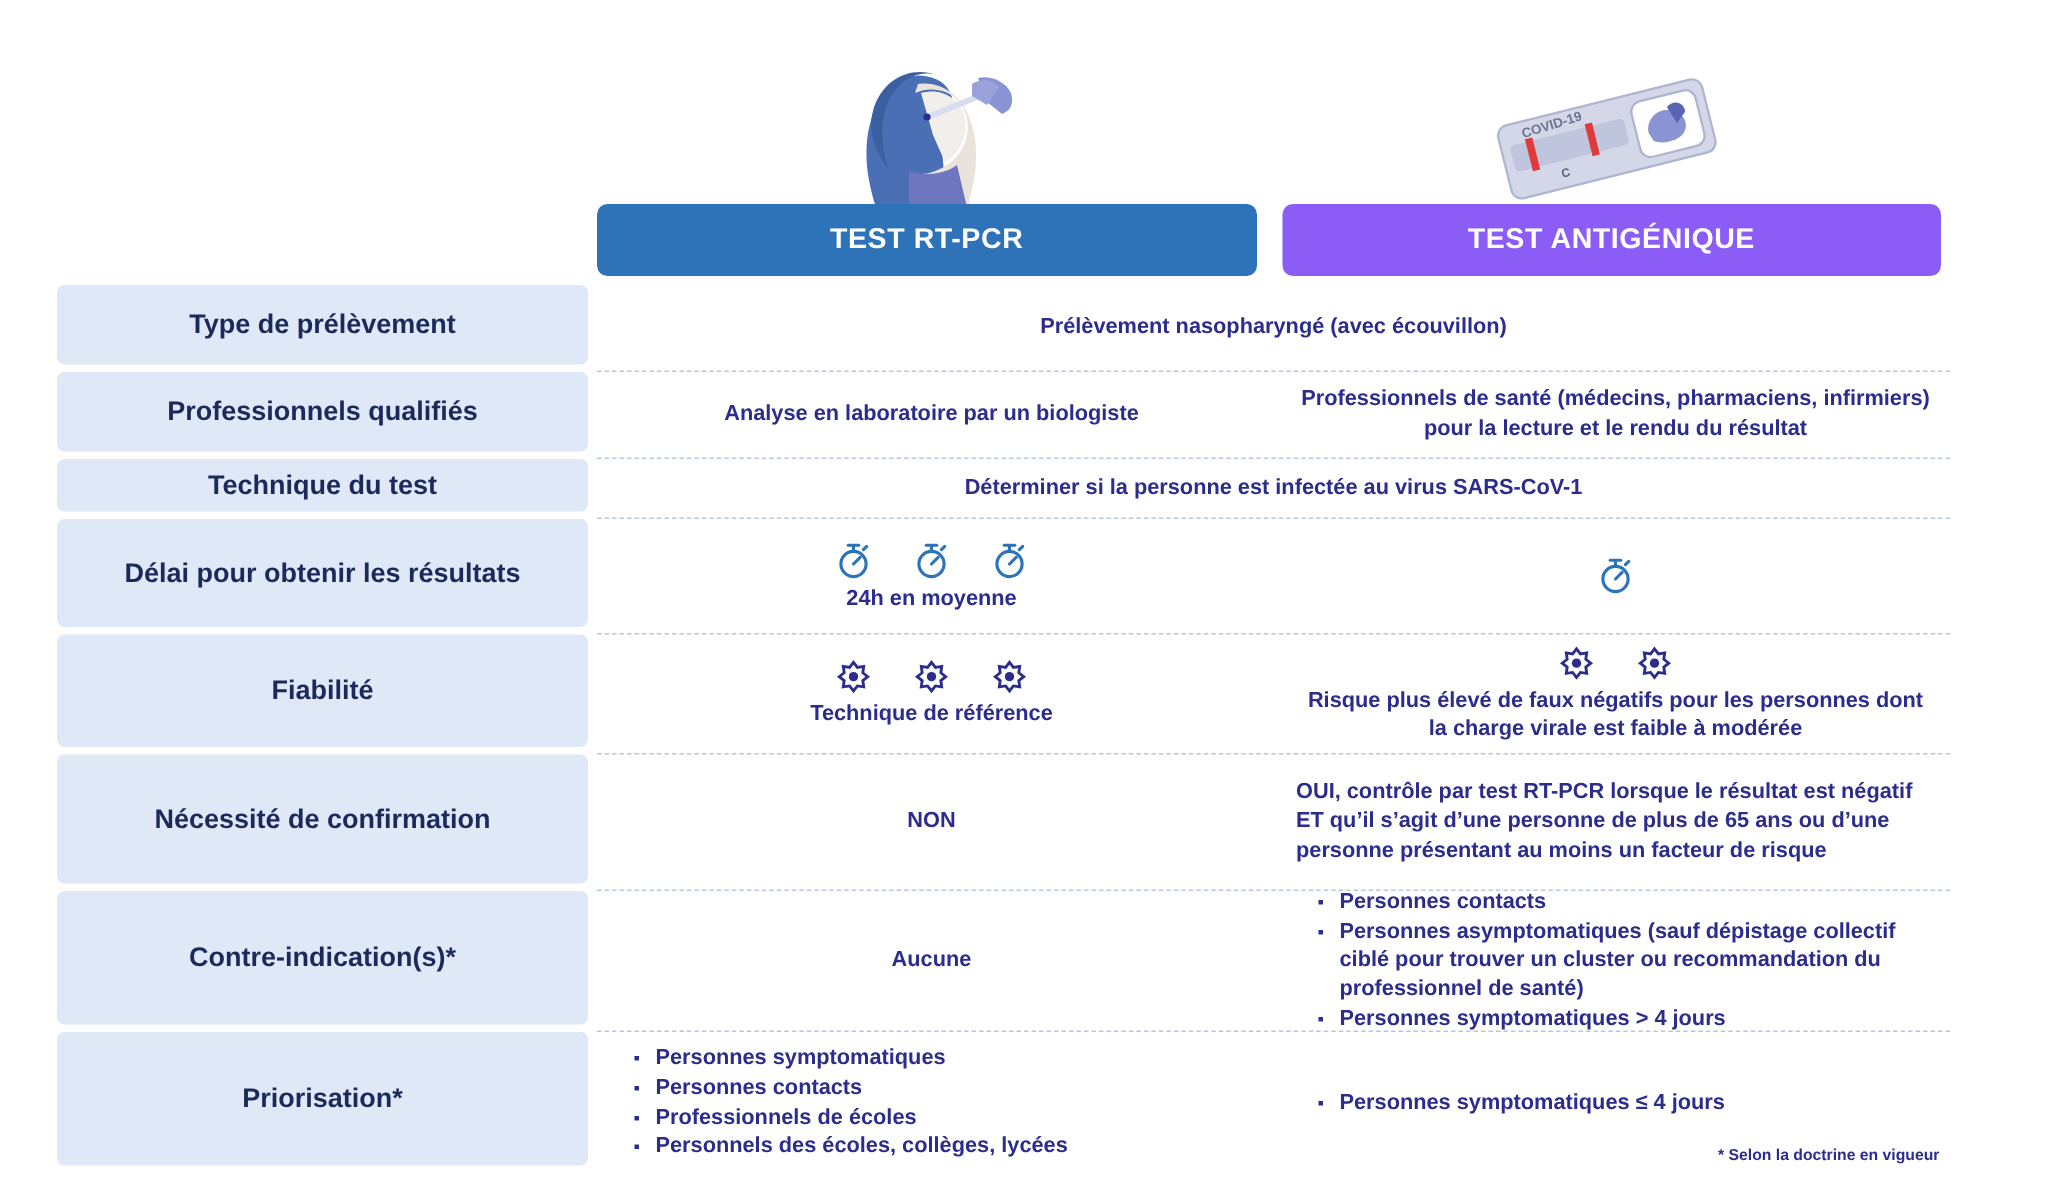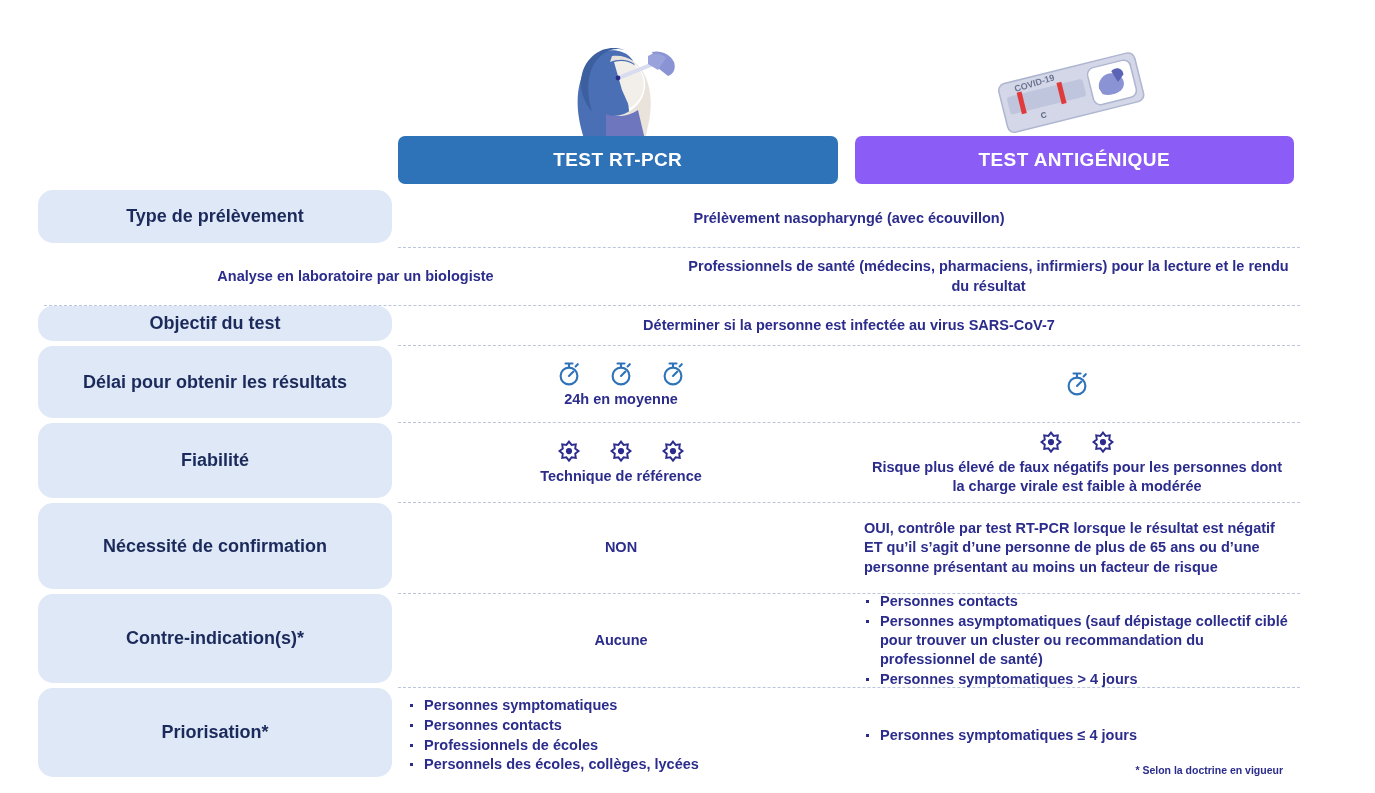--- a/index.html
+++ b/index.html
@@ -65,21 +65,21 @@
   .row {
     display: flex;
     align-items: stretch;
     position: relative;
   }
 
   .row-label {
     width: 354px;
     flex: 0 0 354px;
     background: #DEE8F6;
-    border-radius: 15px;
+    border-radius: 5px;
     margin-bottom: 5px;
     display: flex;
     align-items: center;
     justify-content: center;
     text-align: center;
     font-size: 18px;
     font-weight: bold;
     color: #1B2A5B;
     padding: 4px 8px;
   }
@@ -110,21 +110,21 @@
     align-items: center;
   }
   .cell.left-align { text-align: left; align-items: flex-start; }
 
   .cell-ag { padding-left: 20px; }
 
   
   ul.blist {
     list-style: none;
     text-align: left;
-    margin: 0;
+    margin: 13px;
     padding: 0;
   }
   ul.blist li {
     position: relative;
     padding-left: 16px;
     margin: 1px 0;
     font-size: 14.5px;
     font-weight: bold;
     color: #2B2C8C;
     line-height: 1.3;
@@ -144,21 +144,21 @@
     justify-content: center;
     gap: 26px;
     margin-bottom: 3px;
   }
   .icon-strip svg { display: block; }
 
   .caption { text-align: center; }
 
   .footnote {
     position: absolute;
-    right: 92px;
+    right: 82px;
     bottom: 17px;
     font-size: 10.5px;
     font-weight: bold;
     color: #2B2C8C;
   }
 </style>
 </head>
 <body>
 
 <div class="sheet">
@@ -201,30 +201,31 @@
   <div class="grid">
 
     <div class="row" style="height:58px">
       <div class="row-label">Type de prélèvement</div>
       <div class="row-body">
         <div class="cell span2">Prélèvement nasopharyngé (avec écouvillon)</div>
       </div>
     </div>
 
     <div class="row" style="height:58px">
+      <div class="row-label">Professionnels qualifiés</div>
       <div class="row-body">
         <div class="cell">Analyse en laboratoire par un biologiste</div>
         <div class="cell cell-ag">Professionnels de santé (médecins, pharmaciens, infirmiers) pour la lecture et le rendu du résultat</div>
       </div>
     </div>
 
     <div class="row" style="height:40px">
-      <div class="row-label">Objectif du test</div>
-      <div class="row-body">
-        <div class="cell span2">Déterminer si la personne est infectée au virus SARS-CoV-7</div>
+      <div class="row-label">Technique du test</div>
+      <div class="row-body">
+        <div class="cell span2">Déterminer si la personne est infectée au virus SARS-CoV-1</div>
       </div>
     </div>
 
     <div class="row" style="height:77px">
       <div class="row-label">Délai pour obtenir les résultats</div>
       <div class="row-body">
         <div class="cell">
           <div class="icon-strip">
             <svg width="26" height="28" viewBox="0 0 26 28" aria-hidden="true">
                 <g fill="none" stroke="#2E73B8" stroke-width="2.1">

